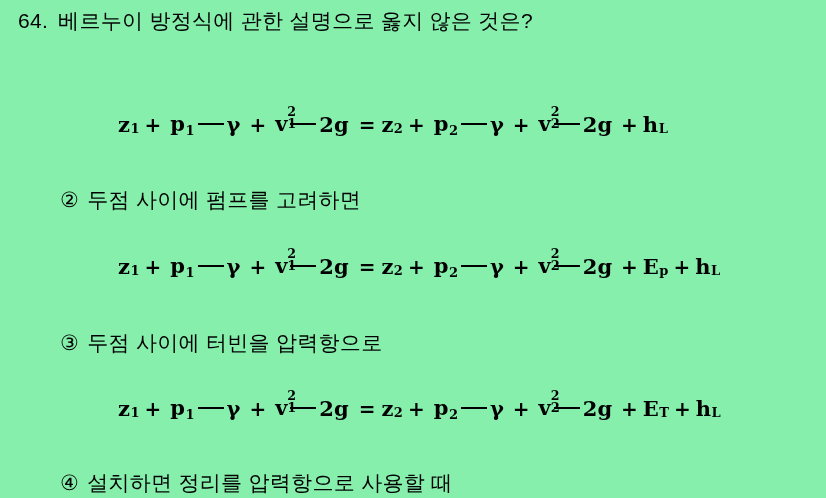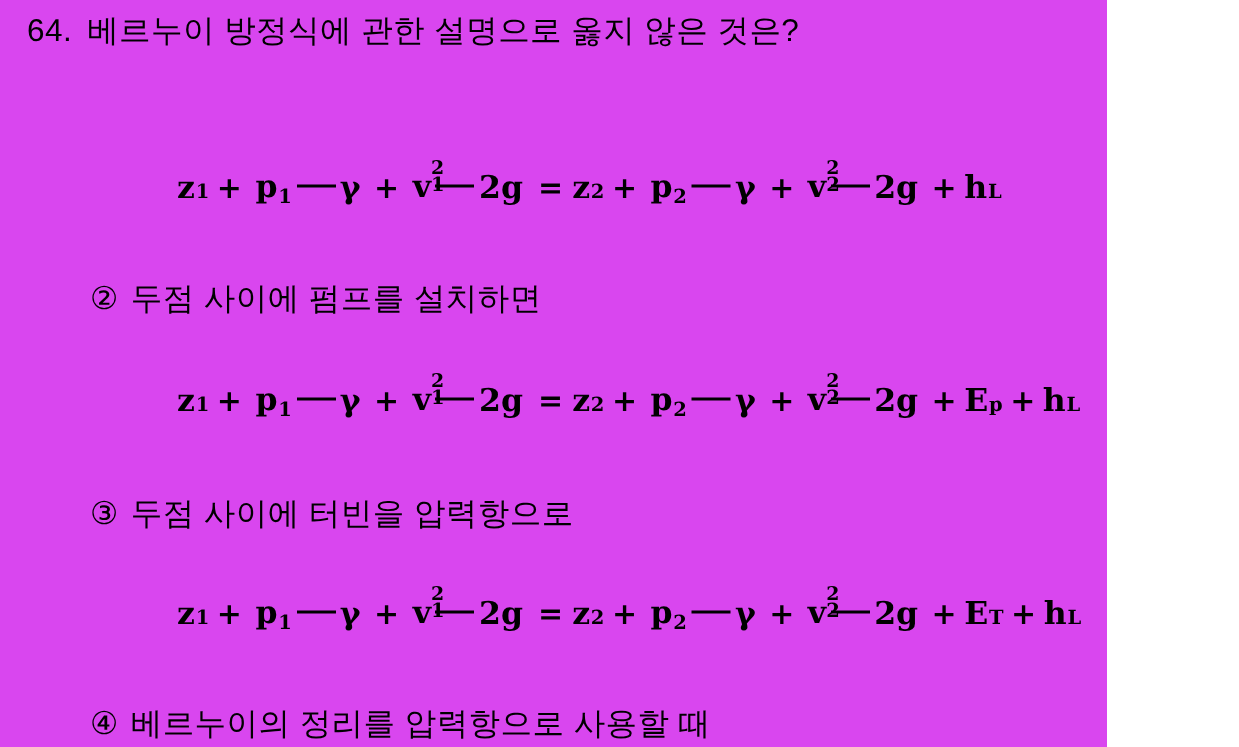--- a/index.html
+++ b/index.html
@@ -9,23 +9,23 @@
   }
   body {
     width: 826px;
     height: 498px;
     overflow: hidden;
     font-family: "Liberation Serif", serif;
     color: #000000;
   }
   .page {
     position: relative;
-    width: 738px;
+    width: 826px;
     height: 498px;
-    background: #d946ef;
+    background: #86efac;
   }
 
   
   .question {
     position: absolute;
     left: 18px;
     top: 8px;
     font-size: 21px;
     line-height: 1.2;
     white-space: nowrap;
@@ -175,21 +175,21 @@
       <span class="den">2g</span>
     </span>
     <span class="op">+</span>
     <span class="term">
       <span class="var">h</span>
         <span class="sub">L</span>
     </span>
   </div>
 
   <div class="choice choice-2">
-    <span class="marker">②</span><span>두점 사이에 펌프를 설치하면</span>
+    <span class="marker">②</span><span>두점 사이에 펌프를 고려하면</span>
   </div>
 
   <div class="formula formula-2">
     <span class="term">
       <span class="var">z</span>
         <span class="sub">1</span>
     </span>
     <span class="op">+</span>
     <span class="frac">
       <span class="num"><span>p</span><span class="sub">1</span></span>
@@ -275,16 +275,16 @@
         <span class="sub">T</span>
     </span>
     <span class="op">+</span>
     <span class="term">
       <span class="var">h</span>
         <span class="sub">L</span>
     </span>
   </div>
 
   <div class="choice choice-4">
-    <span class="marker">④</span><span>베르누이의 정리를 압력항으로 사용할 때</span>
+    <span class="marker">④</span><span>설치하면 정리를 압력항으로 사용할 때</span>
   </div>
 
 </div>
 
 </body></html>

